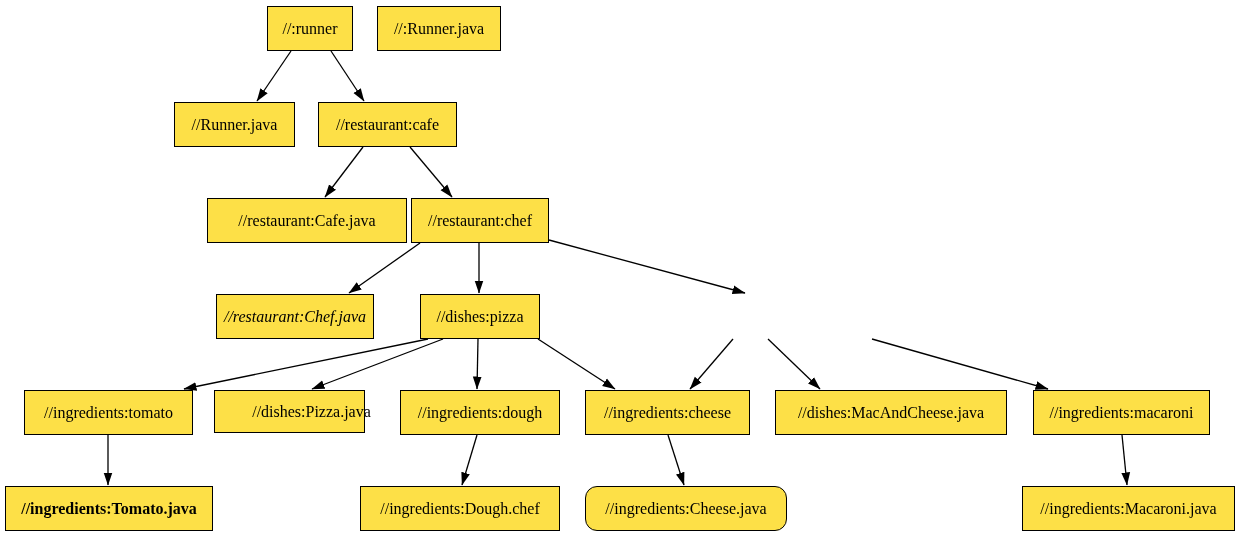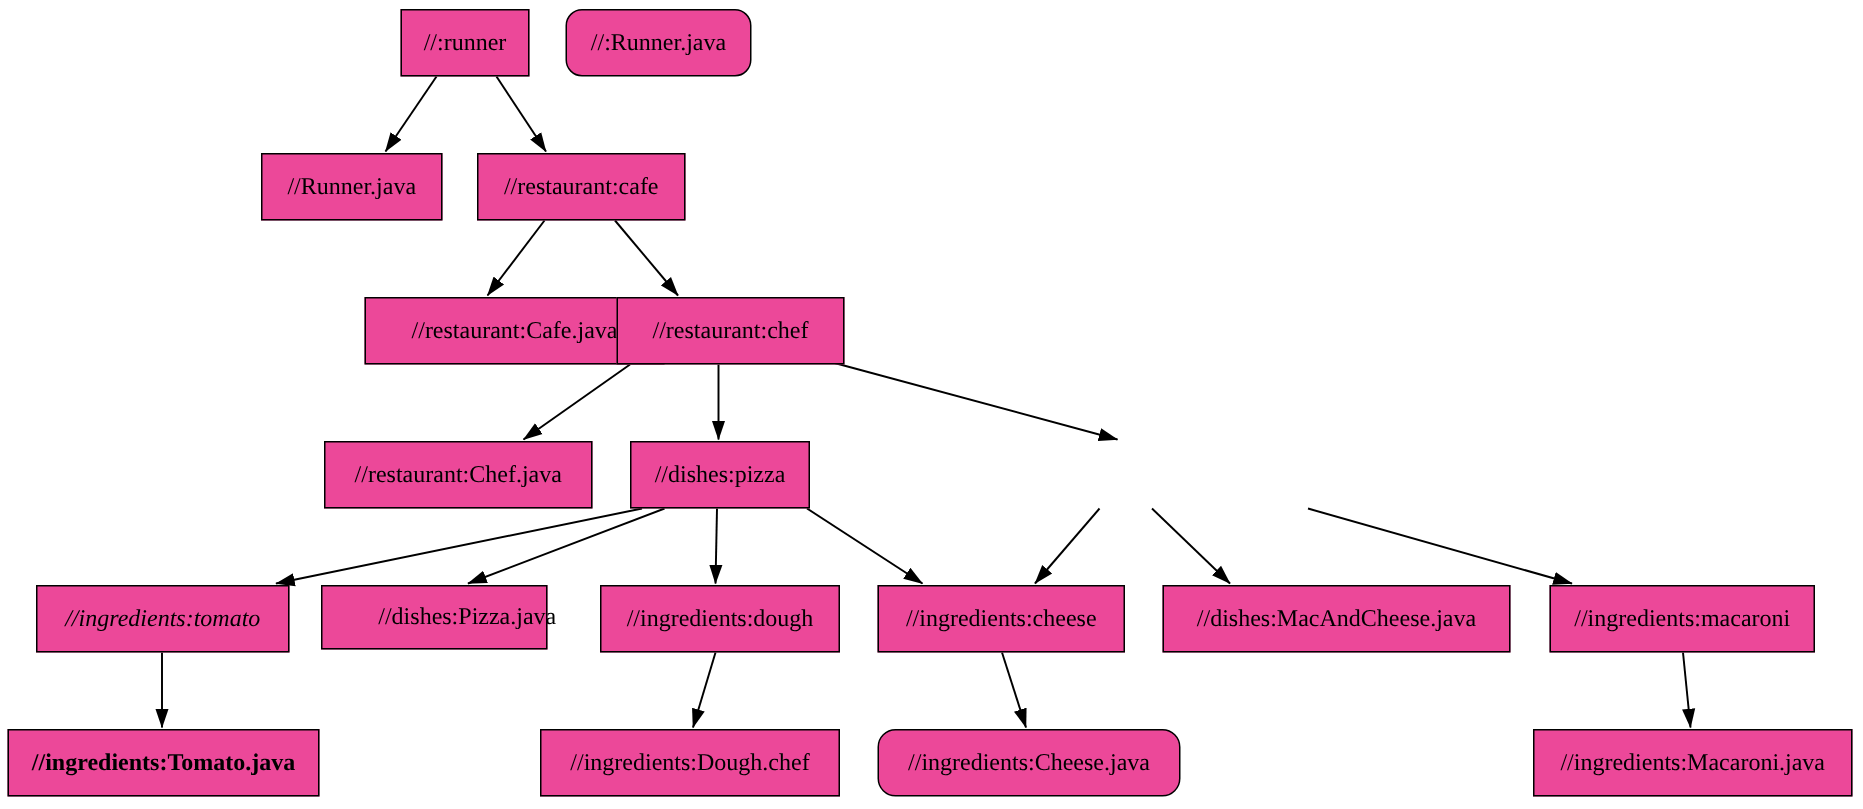--- a/index.html
+++ b/index.html
@@ -20,21 +20,21 @@
     left: 0;
     top: 0;
     width: 1242px;
     height: 539px;
     z-index: 1;
   }
   .node {
     position: absolute;
     box-sizing: border-box;
     border: 1.5px solid #000000;
-    background: #ec4899;
+    background: #fde047;
     color: #000000;
     display: flex;
     align-items: center;
     justify-content: center;
     font-size: 16px;
     line-height: 1;
     white-space: nowrap;
     z-index: 2;
   }
   .edges line {
@@ -66,28 +66,28 @@
       <line x1="733" y1="339" x2="690" y2="389" stroke="#000000" marker-end="url(#arrowhead)"></line>
       <line x1="768" y1="339" x2="820" y2="389" stroke="#000000" marker-end="url(#arrowhead)"></line>
       <line x1="872" y1="339" x2="1048" y2="389" stroke="#000000" marker-end="url(#arrowhead)"></line>
       <line x1="108" y1="435" x2="108" y2="485" stroke="#000000" marker-end="url(#arrowhead)"></line>
       <line x1="477" y1="435" x2="462" y2="485" stroke="#000000" marker-end="url(#arrowhead)"></line>
       <line x1="668" y1="435" x2="684" y2="485" stroke="#000000" marker-end="url(#arrowhead)"></line>
       <line x1="1122" y1="435" x2="1127" y2="485" stroke="#000000" marker-end="url(#arrowhead)"></line>
     </svg>
 
   <div class="node" style="left:267px; top:6px;   width:86px;  height:45px;">//:runner</div>
-  <div class="node" style="left:377px; top:6px;   width:124px; height:45px;border-radius:11px;">//:Runner.java</div>
+  <div class="node" style="left:377px; top:6px;   width:124px; height:45px;">//:Runner.java</div>
   <div class="node" style="left:174px; top:102px; width:121px; height:45px;">//Runner.java</div>
   <div class="node" style="left:318px; top:102px; width:139px; height:45px;">//restaurant:cafe</div>
-  <div class="node" style="left:207px; top:198px; width:200px; height:45px;margin-left:36px;">//restaurant:Cafe.java</div>
-  <div class="node" style="left:411px; top:198px; width:152px; height:45px;">//restaurant:chef</div>
-  <div class="node" style="left:216px; top:294px; width:179px; height:45px;">//restaurant:Chef.java</div>
+  <div class="node" style="left:207px; top:198px; width:200px; height:45px;">//restaurant:Cafe.java</div>
+  <div class="node" style="left:411px; top:198px; width:138px; height:45px;">//restaurant:chef</div>
+  <div class="node" style="left:216px; top:294px; width:158px; height:45px;font-style:italic;">//restaurant:Chef.java</div>
   <div class="node" style="left:420px; top:294px; width:120px; height:45px;">//dishes:pizza</div>
-  <div class="node" style="left:24px;  top:390px; width:169px; height:45px;font-style:italic;">//ingredients:tomato</div>
+  <div class="node" style="left:24px;  top:390px; width:169px; height:45px;">//ingredients:tomato</div>
   <div class="node" style="left:214px; top:390px; width:151px; height:43px;padding-left:44px;">//dishes:Pizza.java</div>
   <div class="node" style="left:400px; top:390px; width:160px; height:45px;">//ingredients:dough</div>
   <div class="node" style="left:585px; top:390px; width:165px; height:45px;">//ingredients:cheese</div>
   <div class="node" style="left:775px; top:390px; width:232px; height:45px;">//dishes:MacAndCheese.java</div>
   <div class="node" style="left:1033px;top:390px; width:177px; height:45px;">//ingredients:macaroni</div>
   <div class="node" style="left:5px;   top:486px; width:208px; height:45px;font-weight:bold;">//ingredients:Tomato.java</div>
   <div class="node" style="left:360px; top:486px; width:200px; height:45px;">//ingredients:Dough.chef</div>
   <div class="node" style="left:585px; top:486px; width:202px; height:45px;border-radius:12px;">//ingredients:Cheese.java</div>
   <div class="node" style="left:1022px;top:486px; width:213px; height:45px;">//ingredients:Macaroni.java</div>
 

